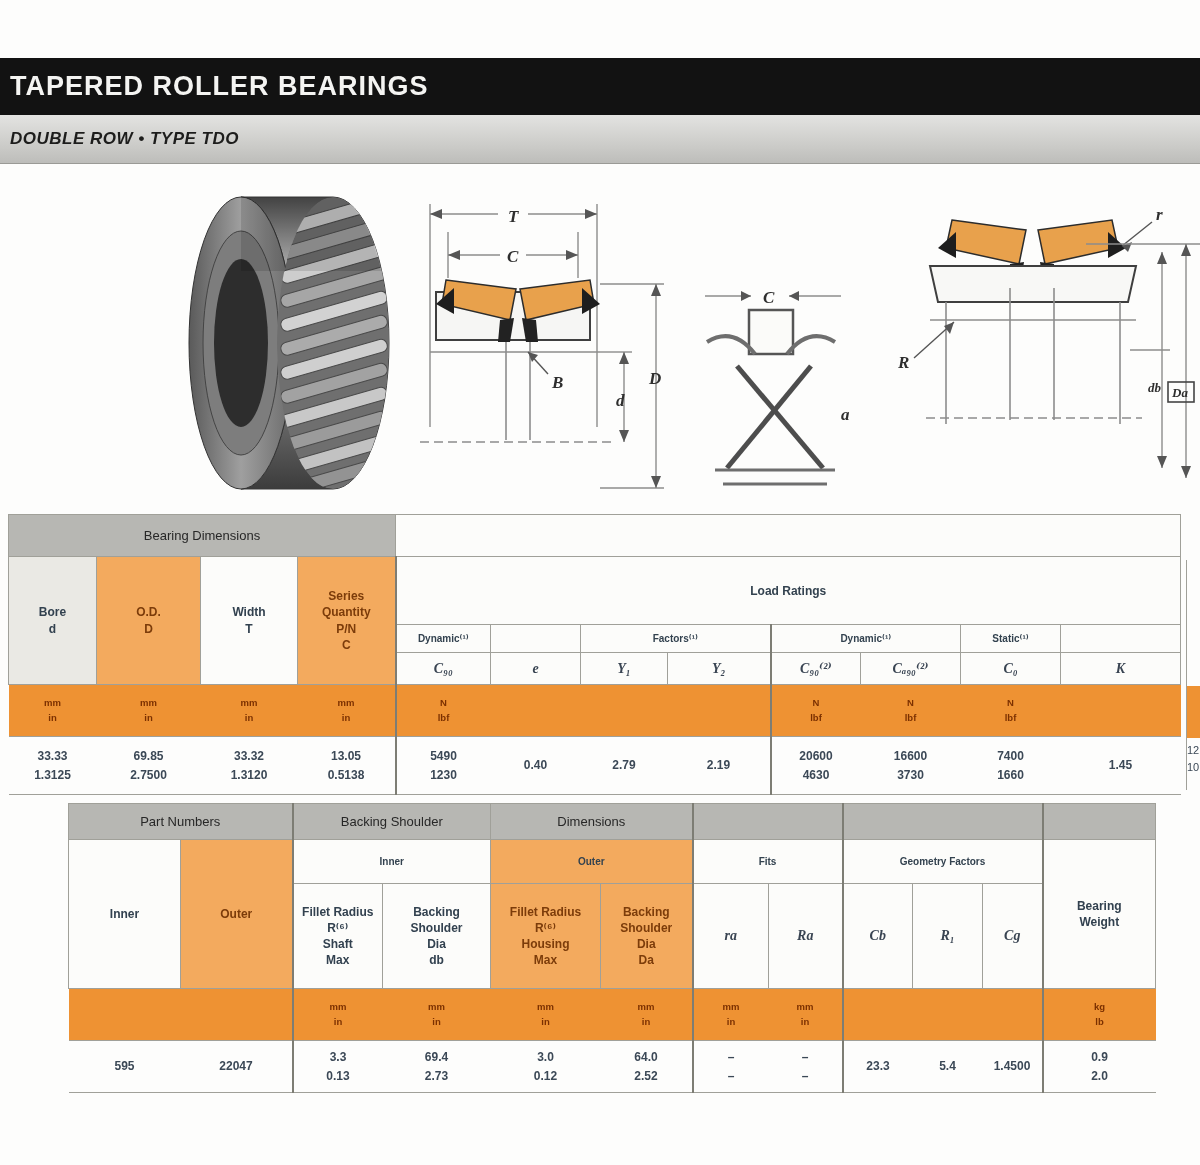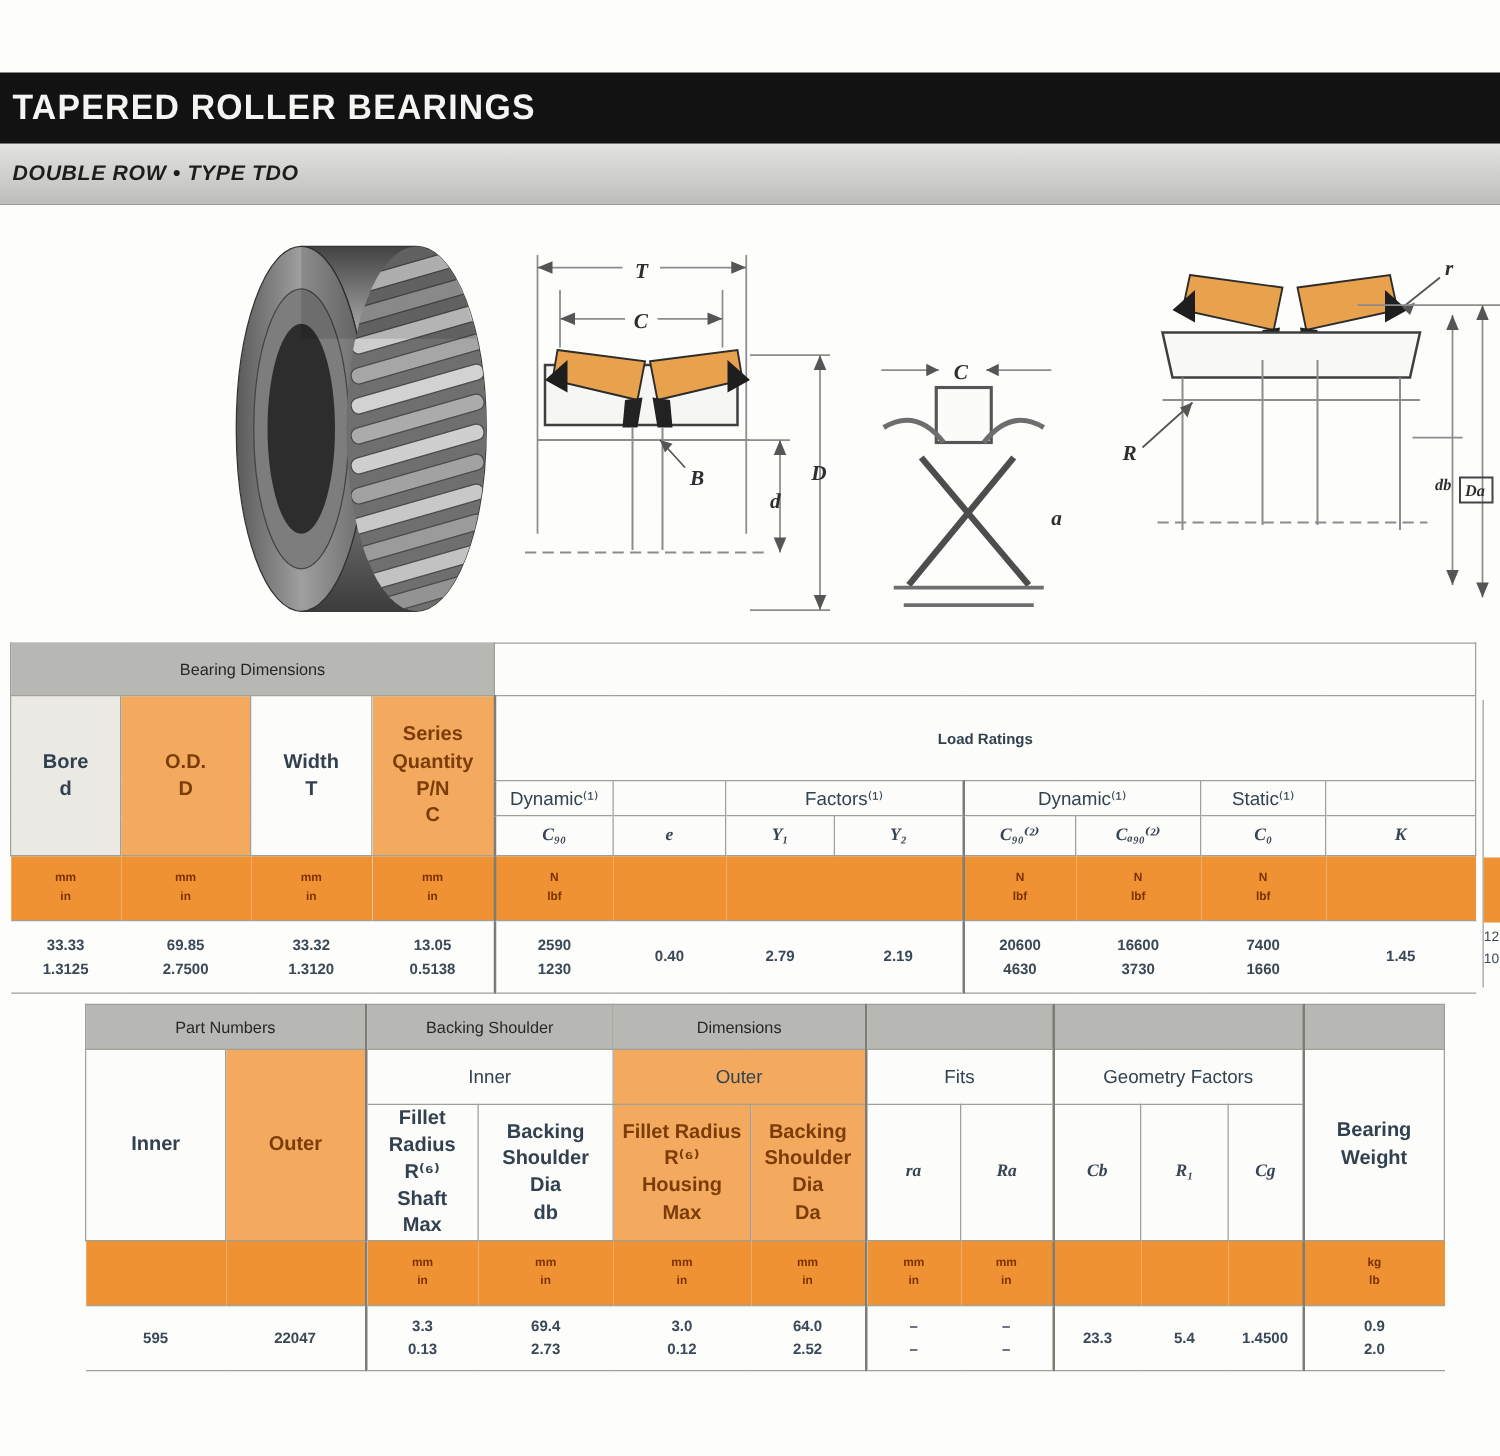--- a/index.html
+++ b/index.html
@@ -19,23 +19,23 @@
   
   table{border-collapse:collapse;table-layout:fixed;position:absolute;}
   td,th{border:1px solid #a0a099;padding:0 2px;overflow:hidden;font-weight:normal;vertical-align:middle;text-align:center;}
   .t1{left:8px;top:514px;width:1172px;}
   .t2{left:68px;top:803px;width:1087px;}
   .gray{background:#b7b7b3;color:#272727;font-weight:400;font-size:13px;}
   .orh{background:#f3aa5e;}
   .c1bg{background:#eae9e4;}
   .whi{background:#fcfcfa;}
   .orband{background:#ee9233;}
-  .hs{font-size:16px;font-weight:700;color:#32414f;white-space:pre-line;line-height:1.35;}
+  .hs{font-size:12px;font-weight:700;color:#32414f;white-space:pre-line;line-height:1.35;}
   .hsor{color:#7c3c0a;}
-  .grp{font-size:15px;font-weight:400;color:#33424f;}
+  .grp{font-size:10px;font-weight:700;color:#33424f;}
   .sym{font-family:"Liberation Serif","DejaVu Serif",serif;font-style:italic;font-weight:700;
        font-size:14px;color:#394452;}
   .units{font-size:9.5px;font-weight:700;color:#7b3000;white-space:pre-line;line-height:1.5;}
   .val{font-size:12px;font-weight:700;color:#3b4856;white-space:pre-line;line-height:1.55;}
   .nb{border-left:none;border-right:none;}
   .divl{border-left:2px solid #7d7d74 !important;}
   .lr-title{font-size:12px;font-weight:700;color:#33424f;vertical-align:middle;}
   
   .frag{position:absolute;left:1186px;top:560px;width:14px;height:230px;border-left:1px solid #a0a099;}
   .frag .ob{position:absolute;left:0;top:126px;width:14px;height:52px;background:#ee9233;}
@@ -300,21 +300,21 @@
     </tr>
     <tr style="height:58px">
       <td class="val nb">33.33
 1.3125</td>
       <td class="val nb">69.85
 2.7500</td>
       <td class="val nb">33.32
 1.3120</td>
       <td class="val nb">13.05
 0.5138</td>
-      <td class="val nb divl">2590
+      <td class="val nb divl">5490
 1230</td>
       <td class="val nb">0.40</td>
       <td class="val nb">2.79</td>
       <td class="val nb">2.19</td>
       <td class="val nb divl">20600
 4630</td>
       <td class="val nb">16600
 3730</td>
       <td class="val nb">7400
 1660</td>

